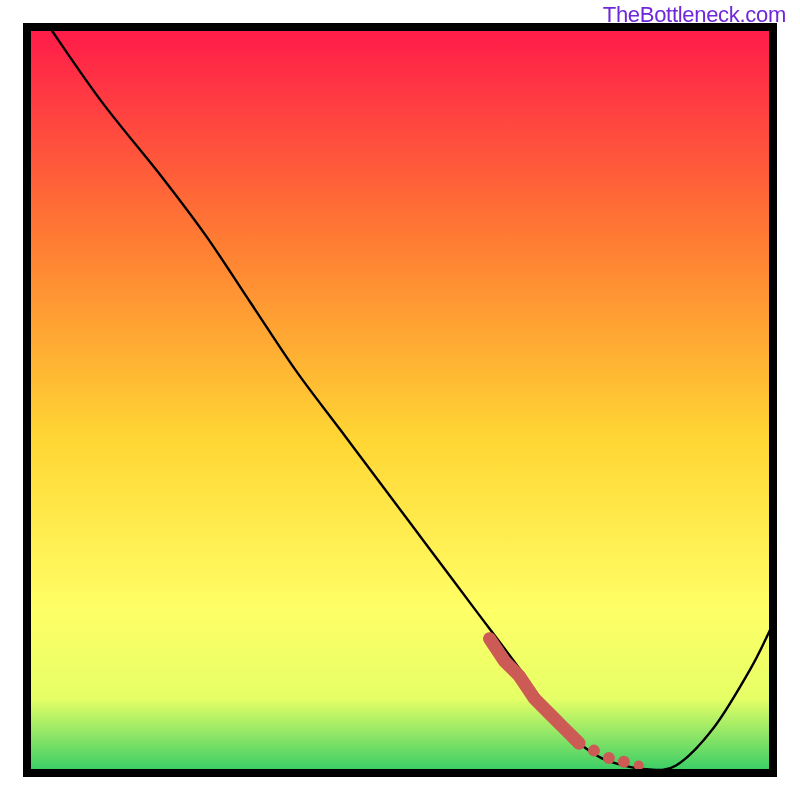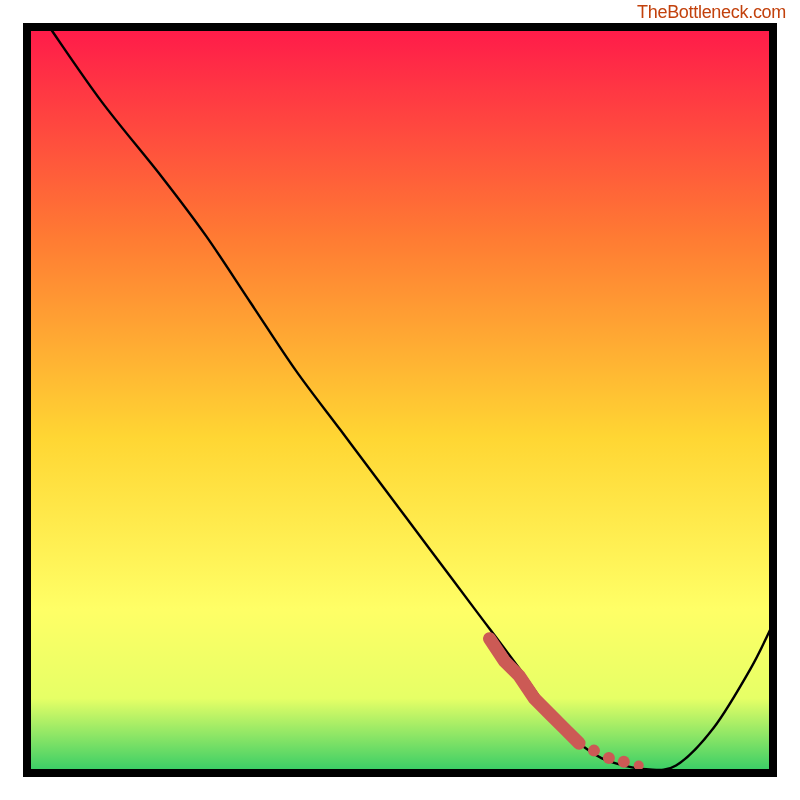--- a/index.html
+++ b/index.html
@@ -13,23 +13,23 @@
   }
   .chart-container {
     position: relative;
     width: 800px;
     height: 800px;
   }
   .credit {
     position: absolute;
     top: 2px;
     right: 14px;
-    font-size: 18px;
+    font-size: 22px;
     font-weight: 400;
-    color: #c2410c;
+    color: #6d28d9;
     letter-spacing: -0.3px;
   }
   svg.plot {
     position: absolute;
     left: 0;
     top: 0;
     width: 800px;
     height: 800px;
   }
 </style>

